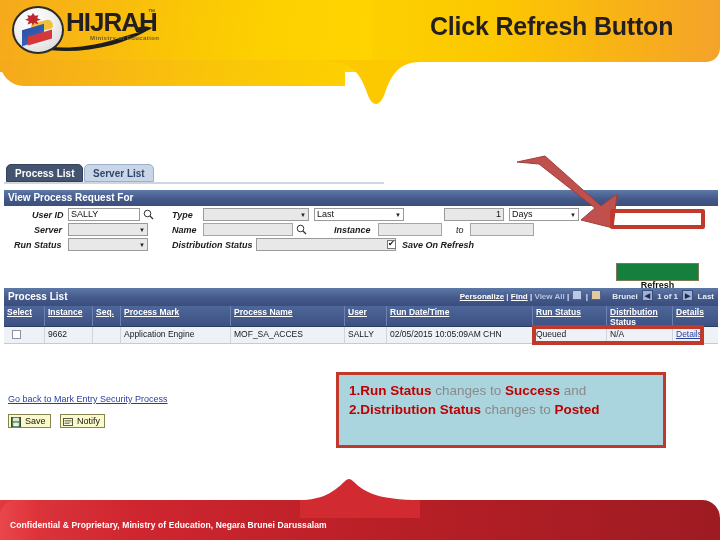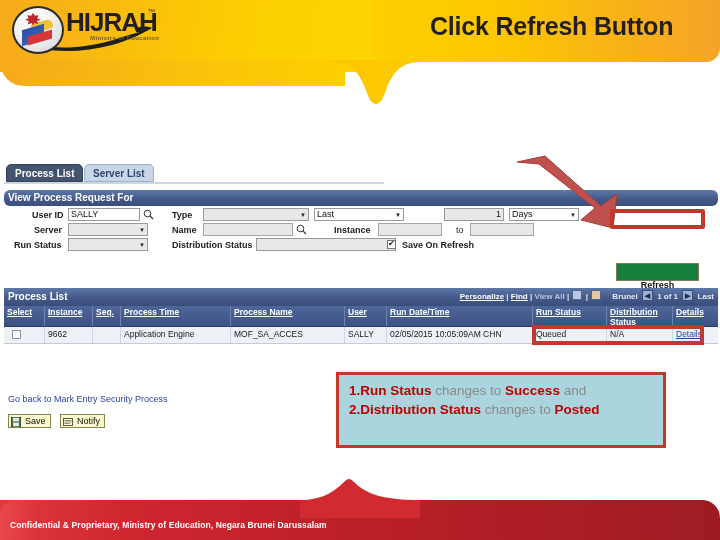--- a/index.html
+++ b/index.html
@@ -110,30 +110,29 @@
   #tab-underline{
     position:absolute;left:0;top:18px;width:380px;height:2px;background:#cfd6e0;
   }
 
   
   #section-bar{
     position:absolute;left:0;top:26px;width:714px;height:16px;
     background:linear-gradient(180deg,#5e79a8 0%,#44598a 55%,#3b4f7d 100%);
     color:#ffffff;font-size:10px;font-weight:bold;line-height:16px;padding-left:4px;
     box-sizing:border-box;
-    border-radius:6px;
   }
 
   
   #search-form{position:absolute;left:0;top:44px;width:714px;height:42px;font-size:9px;color:#1a1a1a;}
   .frow{position:absolute;left:0;width:714px;height:14px;}
   .frow.r1{top:0px;}
   .frow.r2{top:15px;}
   .frow.r3{top:30px;}
-  .lbl{position:absolute;font-size:9px;font-weight:bold;color:#1c1c1c;line-height:13px;white-space:nowrap;}
+  .lbl{position:absolute;font-size:9px;font-weight:bold;color:#1c1c1c;line-height:13px;white-space:nowrap;font-style:italic;}
   .fld{
     position:absolute;height:13px;box-sizing:border-box;
     border:1px solid #9a9a9a;background:#ffffff;
     font-size:9px;line-height:11px;padding:0 2px;color:#111;
     font-family:"Liberation Sans", sans-serif;
   }
   .fld.grey{background:#e8e8e8;border-color:#a6a6a6;}
   .sel{
     position:absolute;height:13px;box-sizing:border-box;
     border:1px solid #9a9a9a;background:#e8e8e8;
@@ -230,21 +229,21 @@
     border:1px solid #8b93a3;background:#fff;box-sizing:border-box;
   }
   #status-highlight{
     position:absolute;left:528px;top:-2px;width:172px;height:20px;
     border:4px solid #c0392b;box-sizing:border-box;
   }
 
   
   #back-link{
     position:absolute;left:4px;top:230px;font-size:9px;color:#2a3fa0;
-    font-weight:normal;
+    text-decoration:underline;font-weight:normal;
   }
   #btn-row{position:absolute;left:4px;top:250px;height:16px;}
   .psbtn{
     position:relative;display:inline-block;height:14px;min-width:42px;
     background:#fafacc;border:1px solid #84844f;box-sizing:border-box;
     font-size:9px;color:#111;line-height:12px;padding:0 4px 0 16px;
     margin-right:5px;vertical-align:top;font-weight:normal;
   }
   .psbtn .bicon{
     position:absolute;left:2px;top:2px;width:10px;height:10px;
@@ -396,21 +395,21 @@
           <span class="navbtn next"></span>
           <span>Last</span>
         </span>
       </span>
     </div>
 
     <div id="grid-head">
       <div class="hc" style="left:0px;width:40px;border-left:none;"><span>Select</span></div>
       <div class="hc" style="left:40px;width:48px;"><span>Instance</span></div>
       <div class="hc" style="left:88px;width:28px;"><span>Seq.</span></div>
-      <div class="hc" style="left:116px;width:110px;"><span>Process Time</span></div>
+      <div class="hc" style="left:116px;width:110px;"><span>Process Mark</span></div>
       <div class="hc" style="left:226px;width:114px;"><span>Process Name</span></div>
       <div class="hc" style="left:340px;width:42px;"><span>User</span></div>
       <div class="hc" style="left:382px;width:146px;"><span>Run Date/Time</span></div>
       <div class="hc" style="left:528px;width:74px;"><span>Run Status</span></div>
       <div class="hc" style="left:602px;width:66px;"><span>Distribution Status</span></div>
       <div class="hc" style="left:668px;width:46px;"><span>Details</span></div>
     </div>
 
     <div id="grid-row">
       <div class="dc" style="left:0px;width:40px;border-left:none;">

